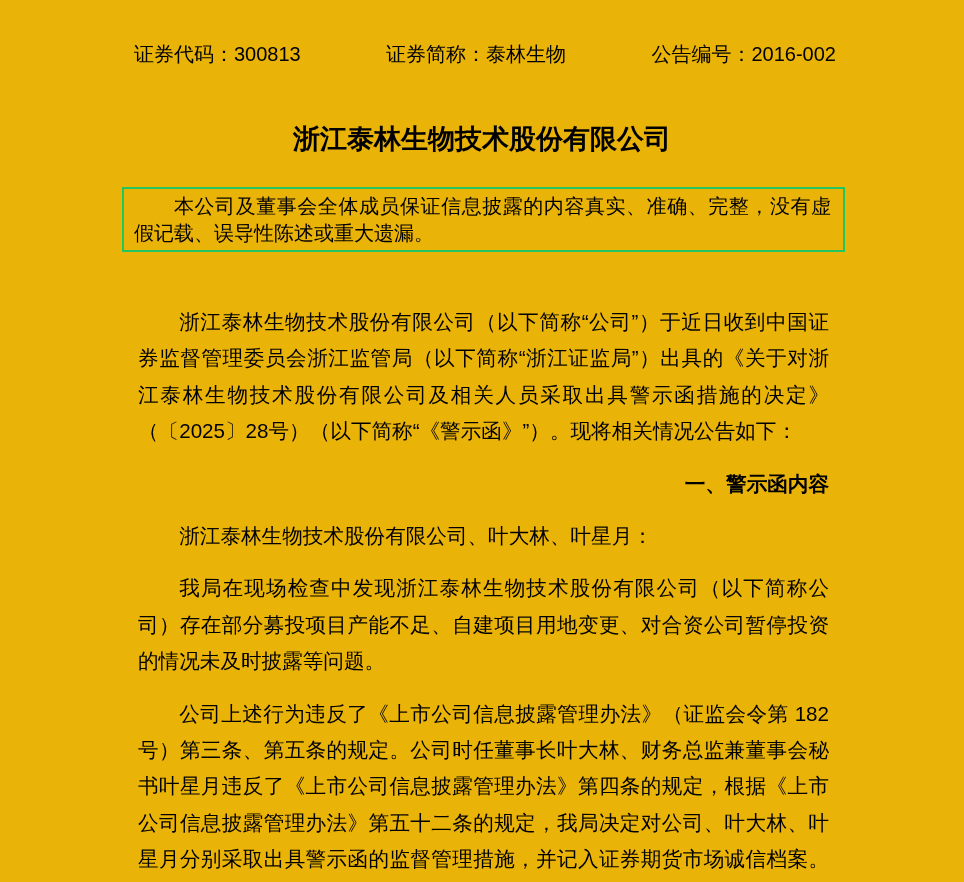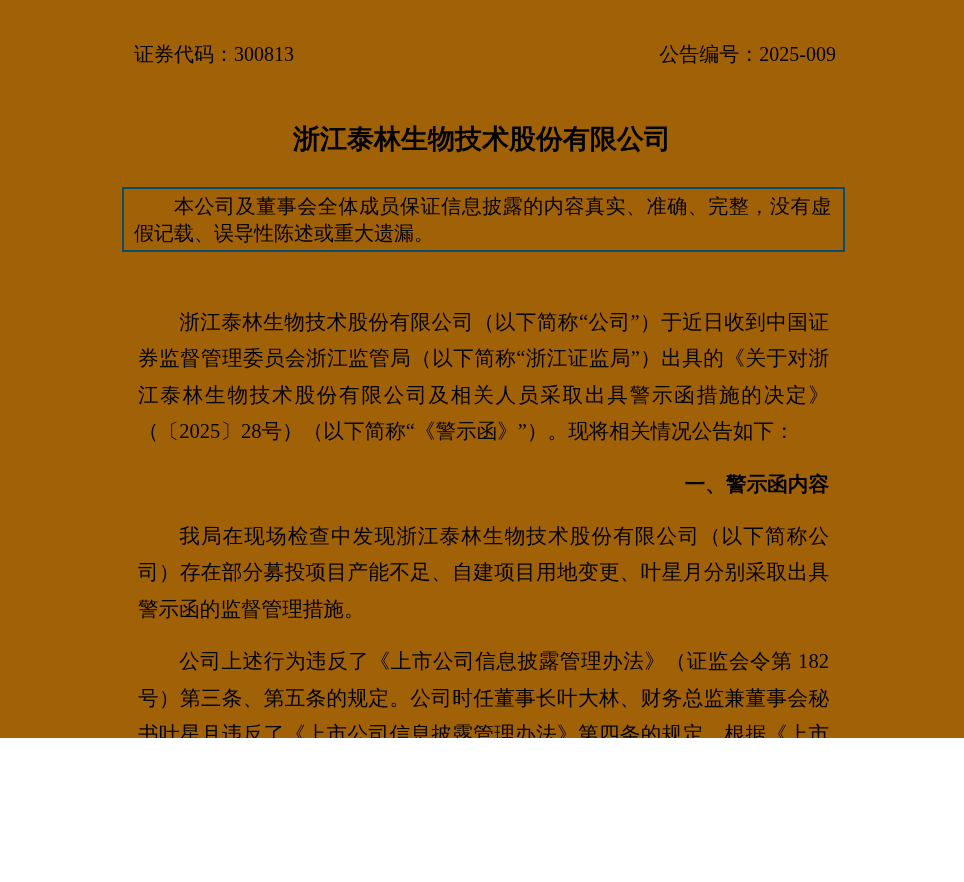--- a/index.html
+++ b/index.html
@@ -3,25 +3,25 @@
 <meta charset="utf-8">
 <style>
   html, body {
     margin: 0;
     padding: 0;
     background: #ffffff;
   }
   .page {
     position: relative;
     width: 964px;
-    height: 738px;
-    background: #a16207;
+    height: 882px;
+    background: #eab308;
     color: #000000;
     overflow: hidden;
-    font-family: Liberation Serif, serif;
+    font-family: Liberation Sans, sans-serif;
   }
   .header-row {
     display: flex;
     justify-content: space-between;
     align-items: baseline;
     padding: 42px 128px 0 134px;
     font-size: 20px;
     line-height: 24px;
     white-space: nowrap;
   }
@@ -31,21 +31,21 @@
     font-size: 27px;
     font-weight: bold;
     line-height: 42px;
   }
   .doc-title .title-line {
     display: block;
   }
   .disclaimer-box {
     box-sizing: border-box;
     margin: 27px 119px 0 122px;
-    border: 2px solid #0c4a6e;
+    border: 2px solid #22c55e;
     padding: 4px 12px 4px 10px;
     font-size: 20px;
     line-height: 26.5px;
   }
   .disclaimer-box p {
     margin: 0;
     text-indent: 2em;
     text-align: justify;
   }
   .doc-body {
@@ -63,31 +63,33 @@
     text-align: right;
   }
 </style>
 </head>
 <body>
 
 <div class="page">
 
   <div class="header-row">
     <span>证券代码：300813</span>
-    <span>公告编号：2025-009</span>
+    <span>证券简称：泰林生物</span>
+    <span>公告编号：2016-002</span>
   </div>
 
   <h1 class="doc-title">
     <span class="title-line">浙江泰林生物技术股份有限公司</span>
   </h1>
 
   <div class="disclaimer-box">
     <p>本公司及董事会全体成员保证信息披露的内容真实、准确、完整，没有虚假记载、误导性陈述或重大遗漏。</p>
   </div>
 
   <div class="doc-body">
     <p>浙江泰林生物技术股份有限公司（以下简称“公司”）于近日收到中国证券监督管理委员会浙江监管局（以下简称“浙江证监局”）出具的《关于对浙江泰林生物技术股份有限公司及相关人员采取出具警示函措施的决定》（〔2025〕28号）（以下简称“《警示函》”）。现将相关情况公告如下：</p>
     <p class="section-heading">一、警示函内容</p>
-    <p>我局在现场检查中发现浙江泰林生物技术股份有限公司（以下简称公司）存在部分募投项目产能不足、自建项目用地变更、叶星月分别采取出具警示函的监督管理措施。</p>
+    <p>浙江泰林生物技术股份有限公司、叶大林、叶星月：</p>
+    <p>我局在现场检查中发现浙江泰林生物技术股份有限公司（以下简称公司）存在部分募投项目产能不足、自建项目用地变更、对合资公司暂停投资的情况未及时披露等问题。</p>
     <p>公司上述行为违反了《上市公司信息披露管理办法》（证监会令第 182 号）第三条、第五条的规定。公司时任董事长叶大林、财务总监兼董事会秘书叶星月违反了《上市公司信息披露管理办法》第四条的规定，根据《上市公司信息披露管理办法》第五十二条的规定，我局决定对公司、叶大林、叶星月分别采取出具警示函的监督管理措施，并记入证券期货市场诚信档案。公司及相关人员应充分吸取教训，加强相关法律法规学习，提高规范运作意识，严格执行财务和会计等</p>
   </div>
 
 </div>
 
 </body></html>

